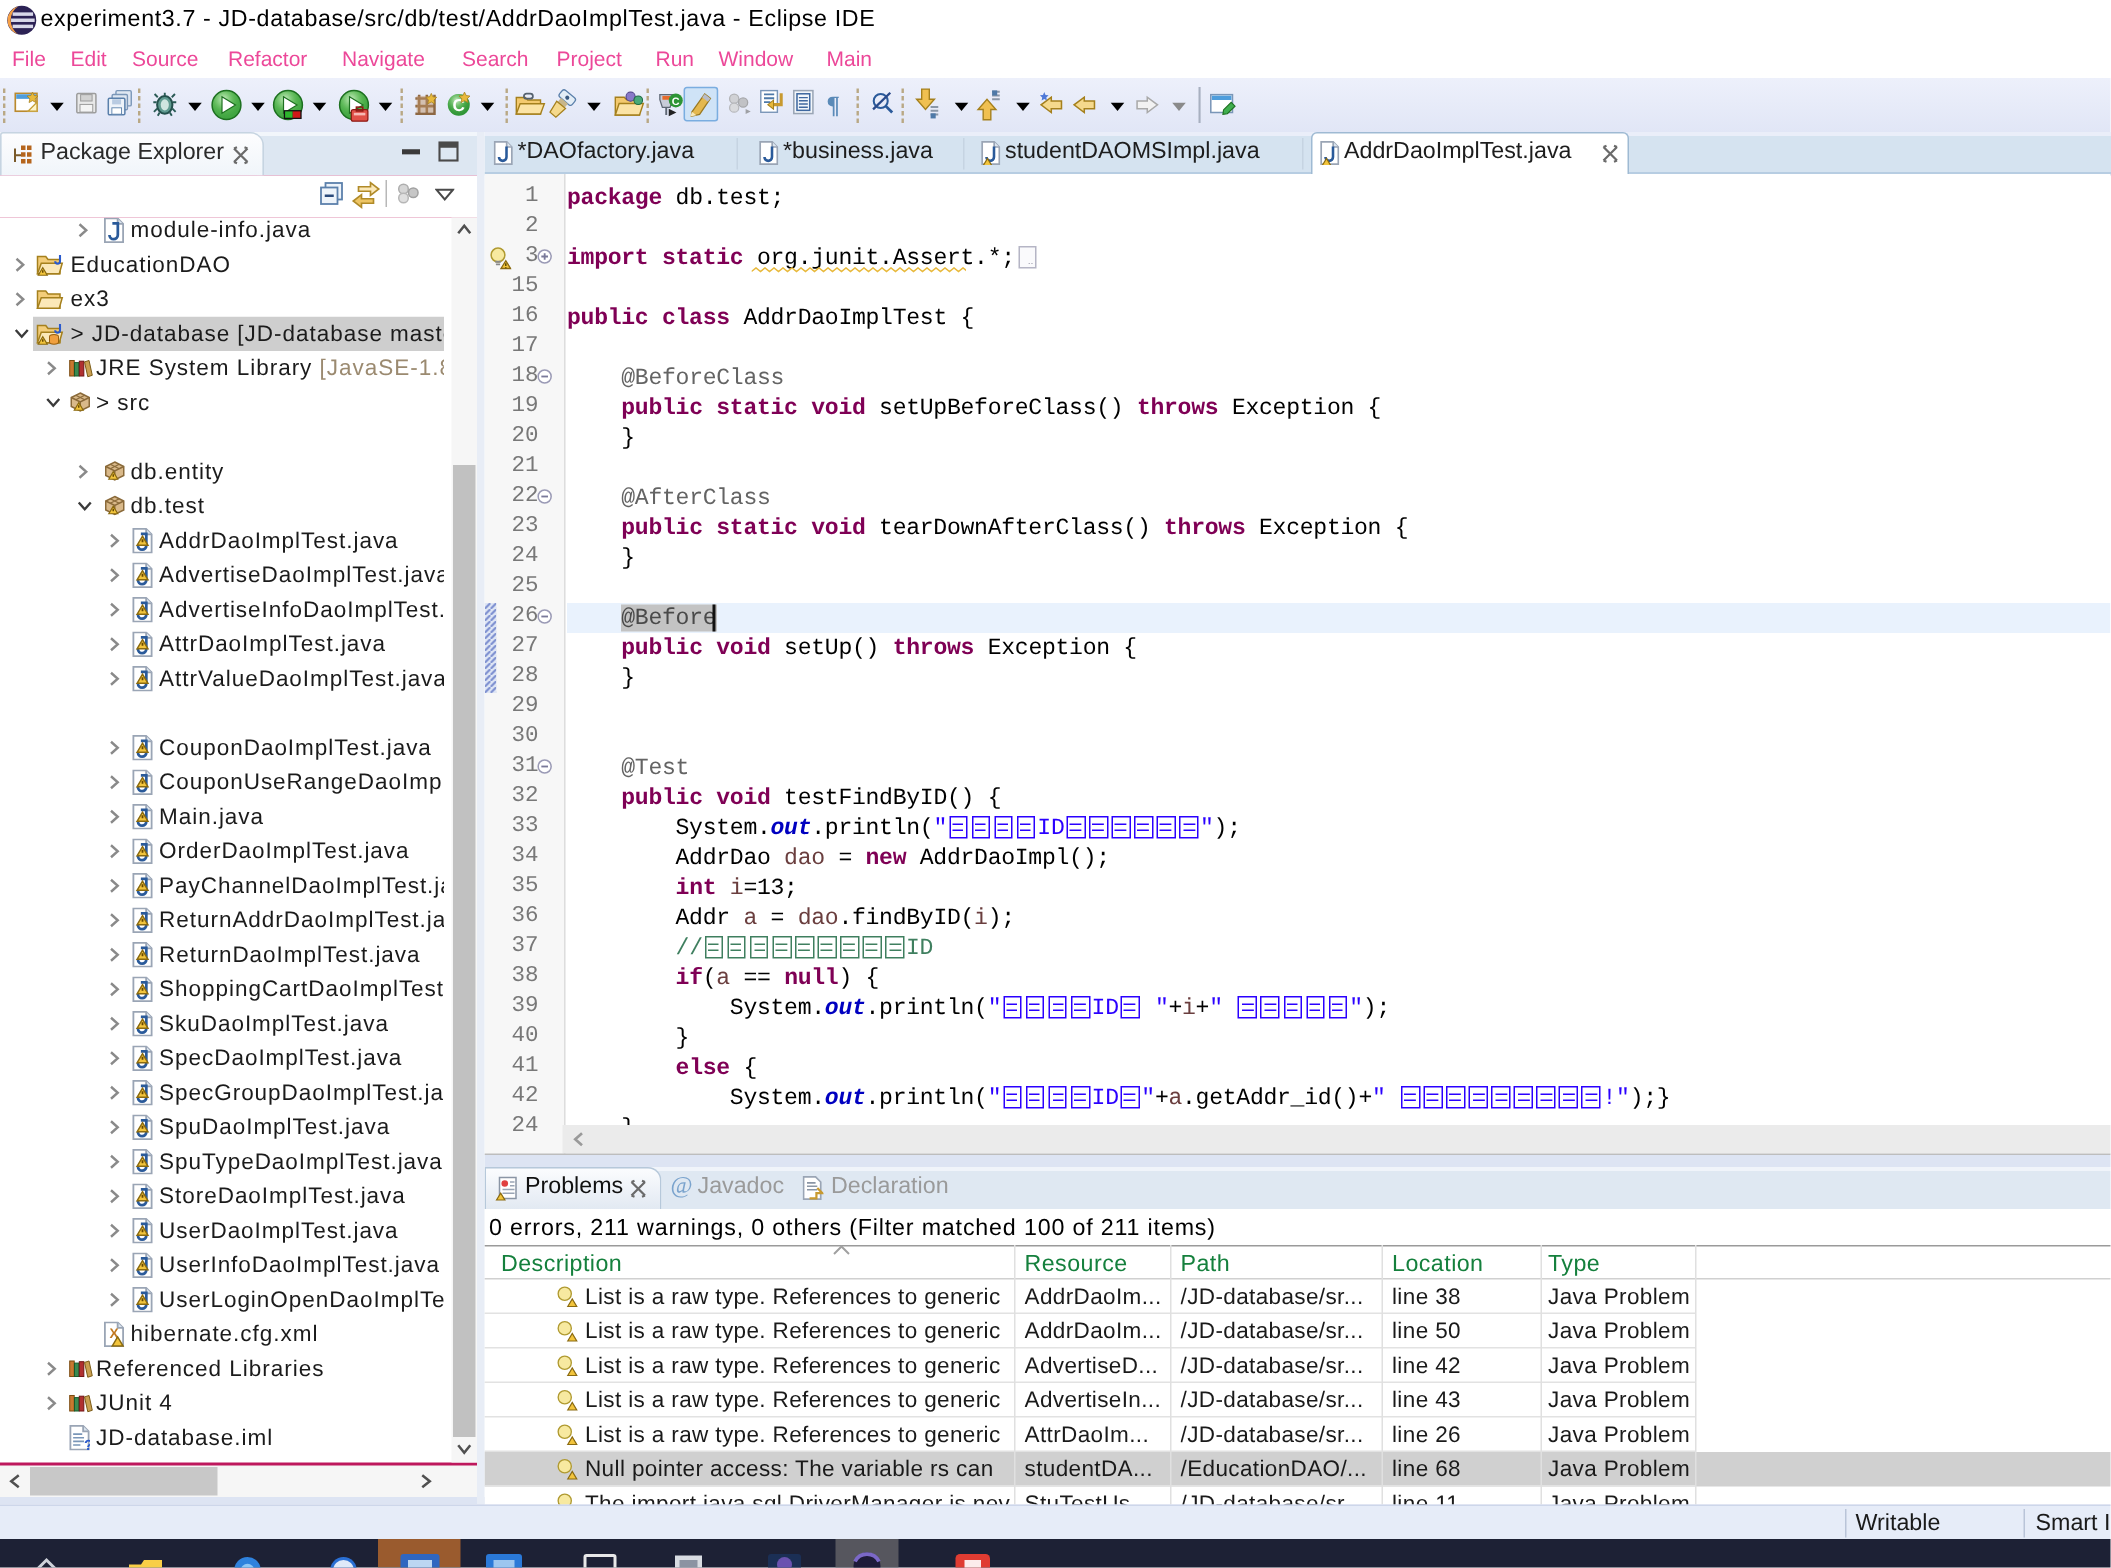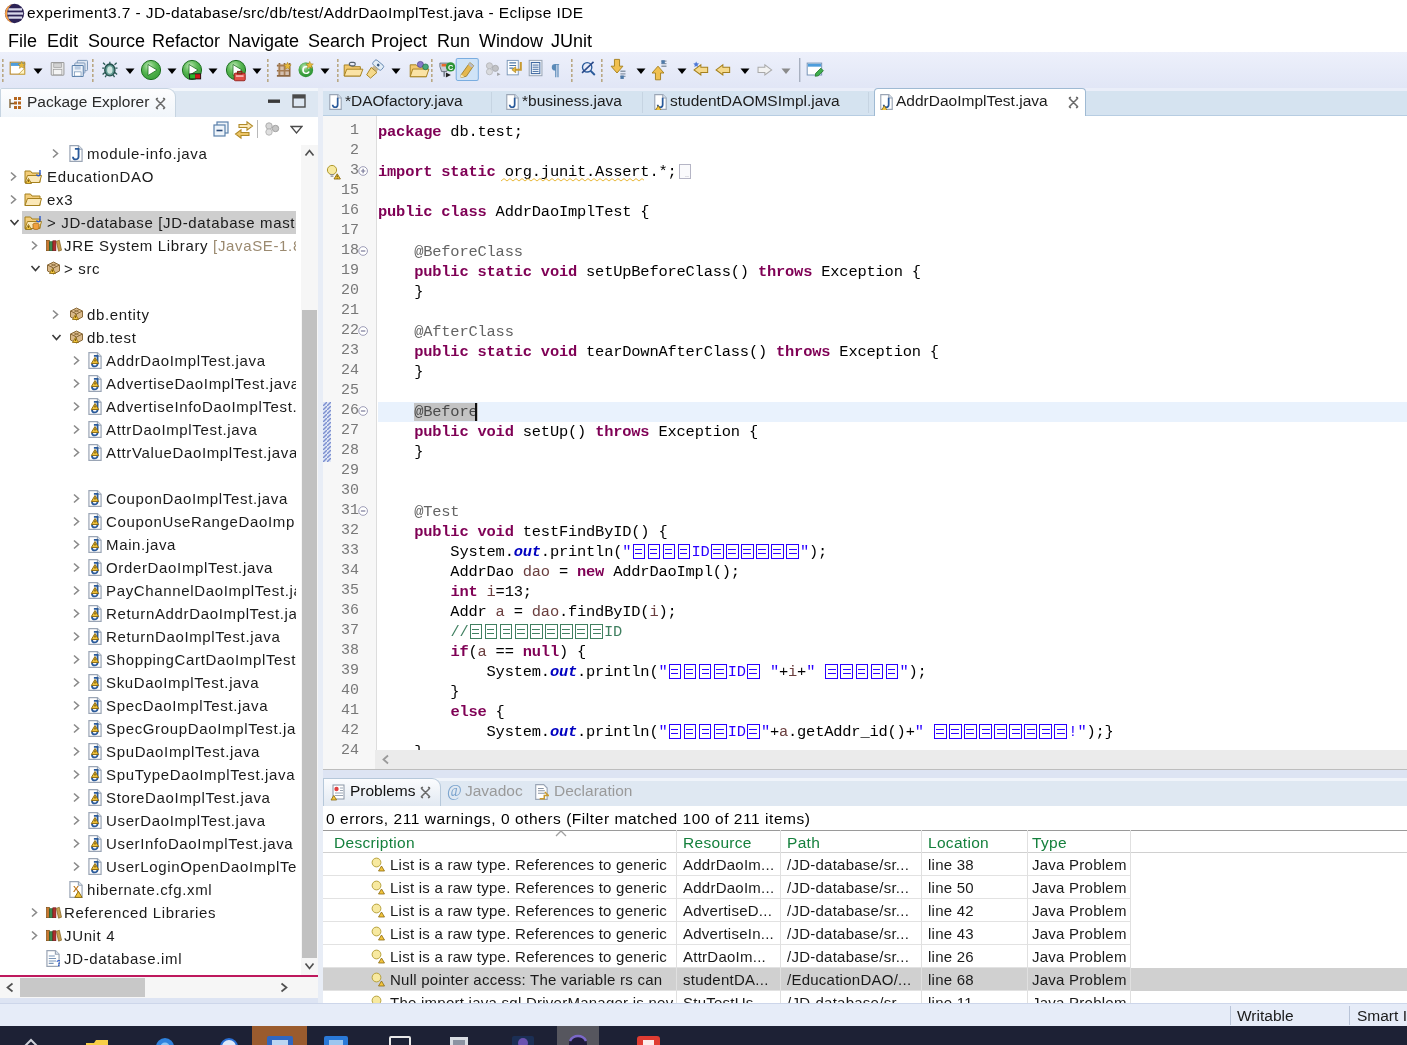--- a/index.html
+++ b/index.html
@@ -1,20 +1,20 @@
 <!DOCTYPE html>
 <html><head><meta charset="utf-8"><style>
 *{margin:0;padding:0;box-sizing:border-box}
 html,body{width:1407px;height:1045px;overflow:hidden;background:#fff;
   font-family:"Liberation Sans",sans-serif}
 .abs{position:absolute}
 #titlebar{position:absolute;left:0;top:0;width:1407px;height:27px;background:#fff}
 #title-text{position:absolute;left:27px;top:4px;font-size:15.5px;color:#000;letter-spacing:0.42px}
 #menubar{position:absolute;left:0;top:27px;width:1407px;height:25px;background:#fff}
-.menu-item{position:absolute;top:4px;font-size:18px;color:#000000}
+.menu-item{position:absolute;top:4px;font-size:14px;color:#ec4899}
 #toolbar{position:absolute;left:0;top:52px;width:1407px;height:36px;
   background:linear-gradient(#edf0fb,#e1e6f6)}
 #leftpanel{position:absolute;left:0;top:88px;width:318px;height:910px;background:#be185d;border-bottom:1px solid #c5c5c5}
 #lp-tabstrip{position:absolute;left:0;top:0;width:318px;height:29px;background:linear-gradient(#f2f6fb 0 3px,#dde7f2 3px)}
 #lp-tab{position:absolute;left:0;top:0;width:176px;height:29px;background:linear-gradient(#fdfdfe,#f0f5fa);
   border:1px solid #c6d4e1;border-bottom:none;border-top-left-radius:2px;border-top-right-radius:9px}
 #lp-tab .txt{position:absolute;left:26px;top:4px;font-size:15.5px;color:#2b2b2b}
 #lp-toolrow{position:absolute;left:0;top:29px;width:318px;height:28px;background:#fff}
 #tree{position:absolute;left:0;top:57px;width:318px;height:830px;background:#fff;overflow:hidden}
 .trow{position:absolute;left:0;width:296px;height:23px;font-size:15px;color:#1b1b1b;white-space:nowrap;overflow:hidden}
@@ -63,21 +63,21 @@
 <div id="menubar">
 <div class="menu-item" style="left:8px">File</div>
 <div class="menu-item" style="left:47px">Edit</div>
 <div class="menu-item" style="left:88px">Source</div>
 <div class="menu-item" style="left:152px">Refactor</div>
 <div class="menu-item" style="left:228px">Navigate</div>
 <div class="menu-item" style="left:308px">Search</div>
 <div class="menu-item" style="left:371px">Project</div>
 <div class="menu-item" style="left:437px">Run</div>
 <div class="menu-item" style="left:479px">Window</div>
-<div class="menu-item" style="left:551px">JUnit</div>
+<div class="menu-item" style="left:551px">Main</div>
 </div>
 <div id="toolbar"><svg width="1407" height="36" viewBox="0 0 1407 36">
 <rect x="2" y="7" width="1.6" height="3" fill="#b9a884"></rect>
       <rect x="2" y="12" width="1.6" height="3" fill="#b9a884"></rect>
       <rect x="2" y="17" width="1.6" height="3" fill="#b9a884"></rect>
       <rect x="2" y="22" width="1.6" height="3" fill="#b9a884"></rect>
       <rect x="2" y="27" width="1.6" height="3" fill="#b9a884"></rect>
       <g transform="translate(10.2,9.4) scale(0.85)">
 <rect x="0" y="1" width="17" height="14" fill="#fff" stroke="#ba8a2e" stroke-width="1.3"></rect>
 <rect x="0.7" y="1.7" width="15.6" height="3.6" fill="#4e9ddc"></rect>

